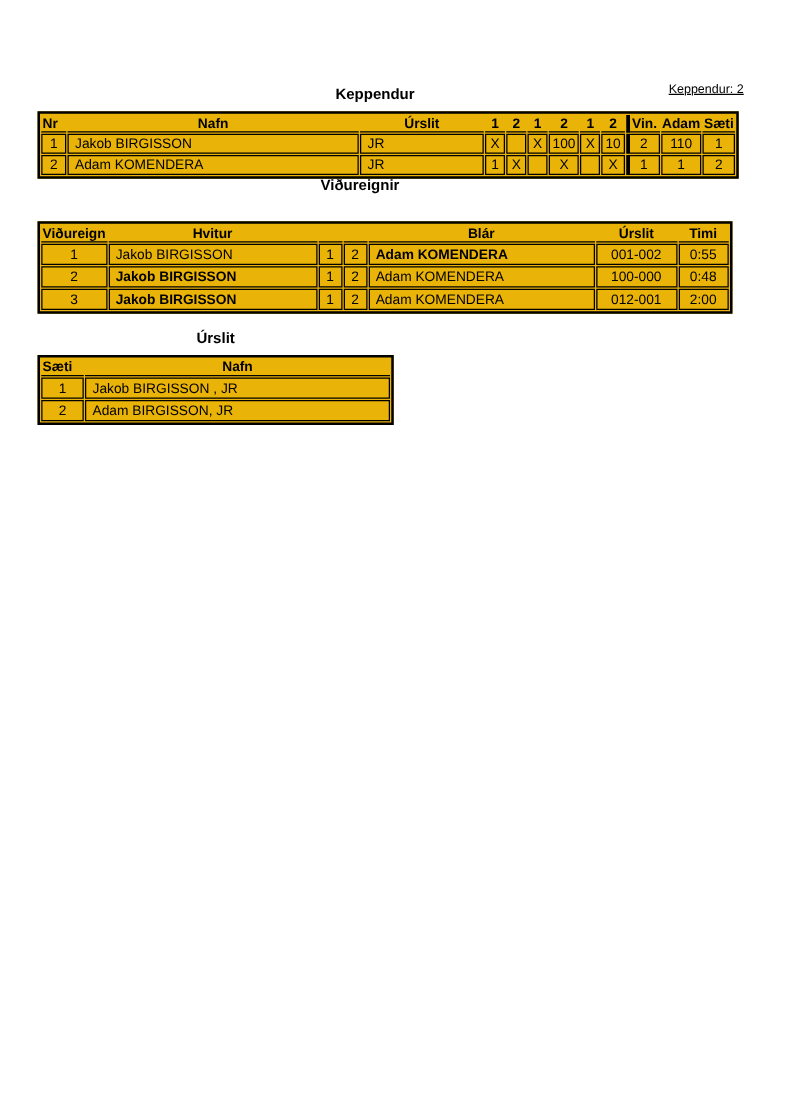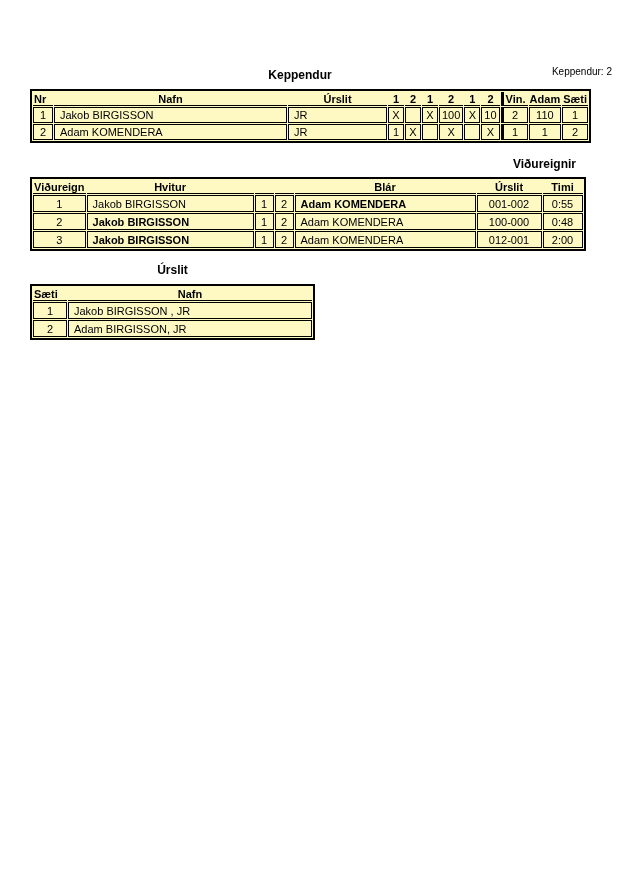--- a/index.html
+++ b/index.html
@@ -16,40 +16,41 @@
     position: absolute;
     top: 41px; left: 0; right: 0;
     text-align: center;
     font-size: 20px;
     font-weight: bold;
     white-space: pre;
   }
   .participants-note {
     position: absolute;
     top: 66px;
-    right: 18px;
+    right: 35px;
     font-size: 10px;
+    text-decoration: underline;
   }
   .section-title {
     position: absolute;
     font-size: 12px;
     font-weight: bold;
     text-align: center;
   }
   .st-keppendur { top: 68px; left: 0; width: 526px; margin-left: 37px; }
-  .st-vidureignir { top: 157px; left: 0; width: 576px; text-align: right; }
+  .st-vidureignir { top: 141px; left: 0; width: 576px; }
   .st-urslit { top: 263px; left: 30px; width: 285px; }
 
   table {
     position: absolute;
     border-collapse: separate;
     border-spacing: 1px;
     border: 2px solid #000;
     table-layout: fixed;
-    background: #fef9c3;
+    background: #eab308;
     font-size: 11px;
   }
   .t-keppendur   { left: 30px; top: 89px;  }
   .t-vidureignir { left: 30px; top: 177px; }
   .t-urslit      { left: 30px; top: 284px; }
 
   th {
     border: 0;
     border-bottom: 1px solid #000;
     height: 14px;

